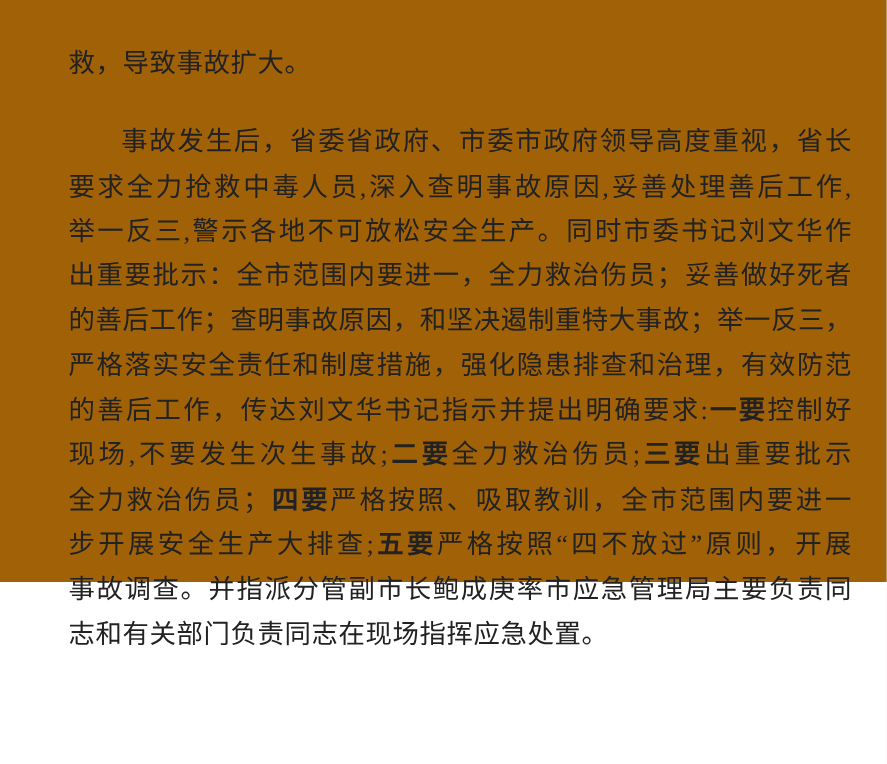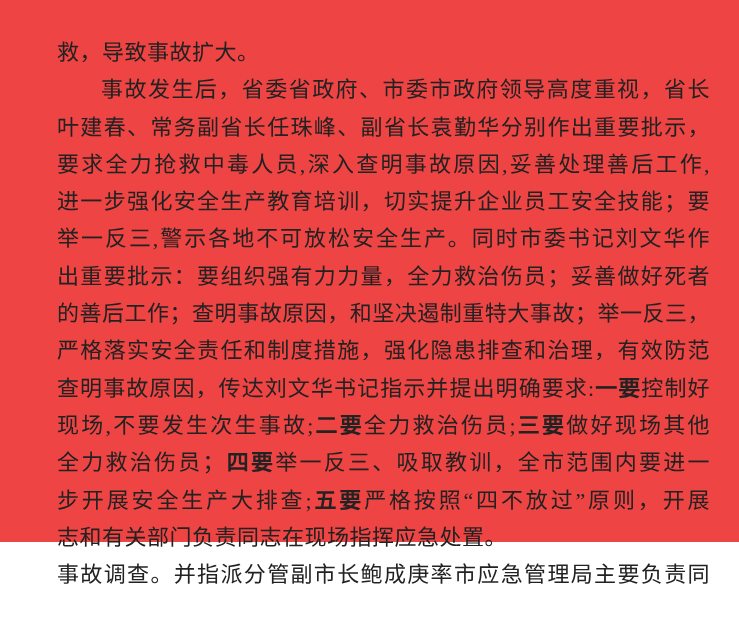--- a/index.html
+++ b/index.html
@@ -6,22 +6,22 @@
     margin: 0;
     padding: 0;
     width: 739px;
     height: 637px;
     background: #ffffff;
     overflow: hidden;
   }
   .page {
     position: relative;
     width: 739px;
-    height: 542px;
-    background: #ef4444;
+    height: 485px;
+    background: #a16207;
   }
   .text-column {
     position: absolute;
     left: 57px;
     top: 34px;
     width: 653px;
     font-family: "Liberation Serif", "DejaVu Serif", serif;
     font-size: 22px;
     color: #222222;
     letter-spacing: 0.5px;
@@ -33,38 +33,37 @@
     text-align-last: justify;
     overflow: hidden;
     white-space: normal;
   }
   .line.para-end {
     text-align: left;
     text-align-last: auto;
   }
   .line.indent {
     text-indent: 44px;
+    margin-top: 28px;
   }
   .seg { font-weight: normal; }
   .seg.bold { font-weight: bold; }
 </style>
 </head>
 <body>
 
 <div class="page">
   <div class="text-column" id="text-column" style="color: rgb(34, 34, 34);">
       <div class="line para-end"><span class="seg">救，导致事故扩大。</span></div>
       <div class="line indent"><span class="seg">事故发生后，省委省政府、市委市政府领导高度重视，省长</span></div>
-      <div class="line"><span class="seg">叶建春、常务副省长任珠峰、副省长袁勤华分别作出重要批示，</span></div>
       <div class="line"><span class="seg">要求全力抢救中毒人员,深入查明事故原因,妥善处理善后工作,</span></div>
-      <div class="line"><span class="seg">进一步强化安全生产教育培训，切实提升企业员工安全技能；要</span></div>
       <div class="line"><span class="seg">举一反三,警示各地不可放松安全生产。同时市委书记刘文华作</span></div>
-      <div class="line"><span class="seg">出重要批示：要组织强有力力量，全力救治伤员；妥善做好死者</span></div>
+      <div class="line"><span class="seg">出重要批示：全市范围内要进一，全力救治伤员；妥善做好死者</span></div>
       <div class="line"><span class="seg">的善后工作；查明事故原因，和坚决遏制重特大事故；举一反三，</span></div>
       <div class="line"><span class="seg">严格落实安全责任和制度措施，强化隐患排查和治理，有效防范</span></div>
-      <div class="line"><span class="seg">查明事故原因，传达刘文华书记指示并提出明确要求:</span><span class="seg bold">一要</span><span class="seg">控制好</span></div>
-      <div class="line"><span class="seg">现场,不要发生次生事故;</span><span class="seg bold">二要</span><span class="seg">全力救治伤员;</span><span class="seg bold">三要</span><span class="seg">做好现场其他</span></div>
-      <div class="line"><span class="seg">全力救治伤员；</span><span class="seg bold">四要</span><span class="seg">举一反三、吸取教训，全市范围内要进一</span></div>
+      <div class="line"><span class="seg">的善后工作，传达刘文华书记指示并提出明确要求:</span><span class="seg bold">一要</span><span class="seg">控制好</span></div>
+      <div class="line"><span class="seg">现场,不要发生次生事故;</span><span class="seg bold">二要</span><span class="seg">全力救治伤员;</span><span class="seg bold">三要</span><span class="seg">出重要批示</span></div>
+      <div class="line"><span class="seg">全力救治伤员；</span><span class="seg bold">四要</span><span class="seg">严格按照、吸取教训，全市范围内要进一</span></div>
       <div class="line"><span class="seg">步开展安全生产大排查;</span><span class="seg bold">五要</span><span class="seg">严格按照“四不放过”原则，开展</span></div>
+      <div class="line"><span class="seg">事故调查。并指派分管副市长鲍成庚率市应急管理局主要负责同</span></div>
       <div class="line para-end"><span class="seg">志和有关部门负责同志在现场指挥应急处置。</span></div>
-      <div class="line"><span class="seg">事故调查。并指派分管副市长鲍成庚率市应急管理局主要负责同</span></div>
     </div>
 </div>
 
 </body></html>

